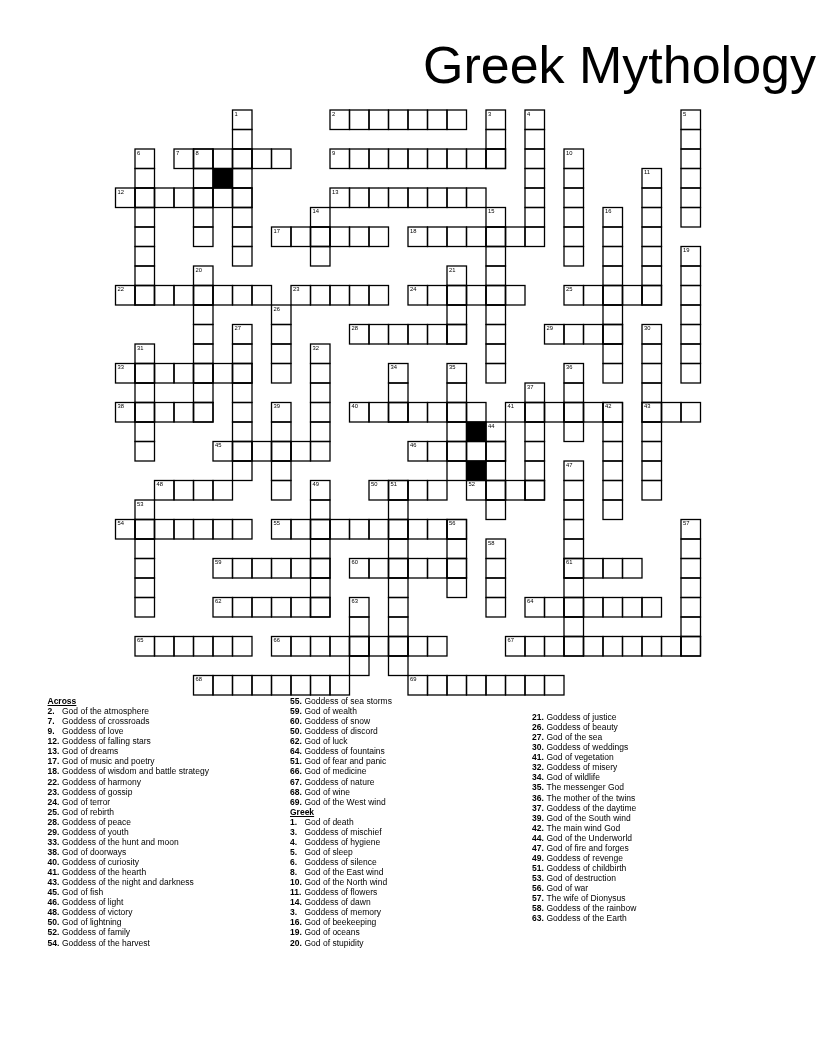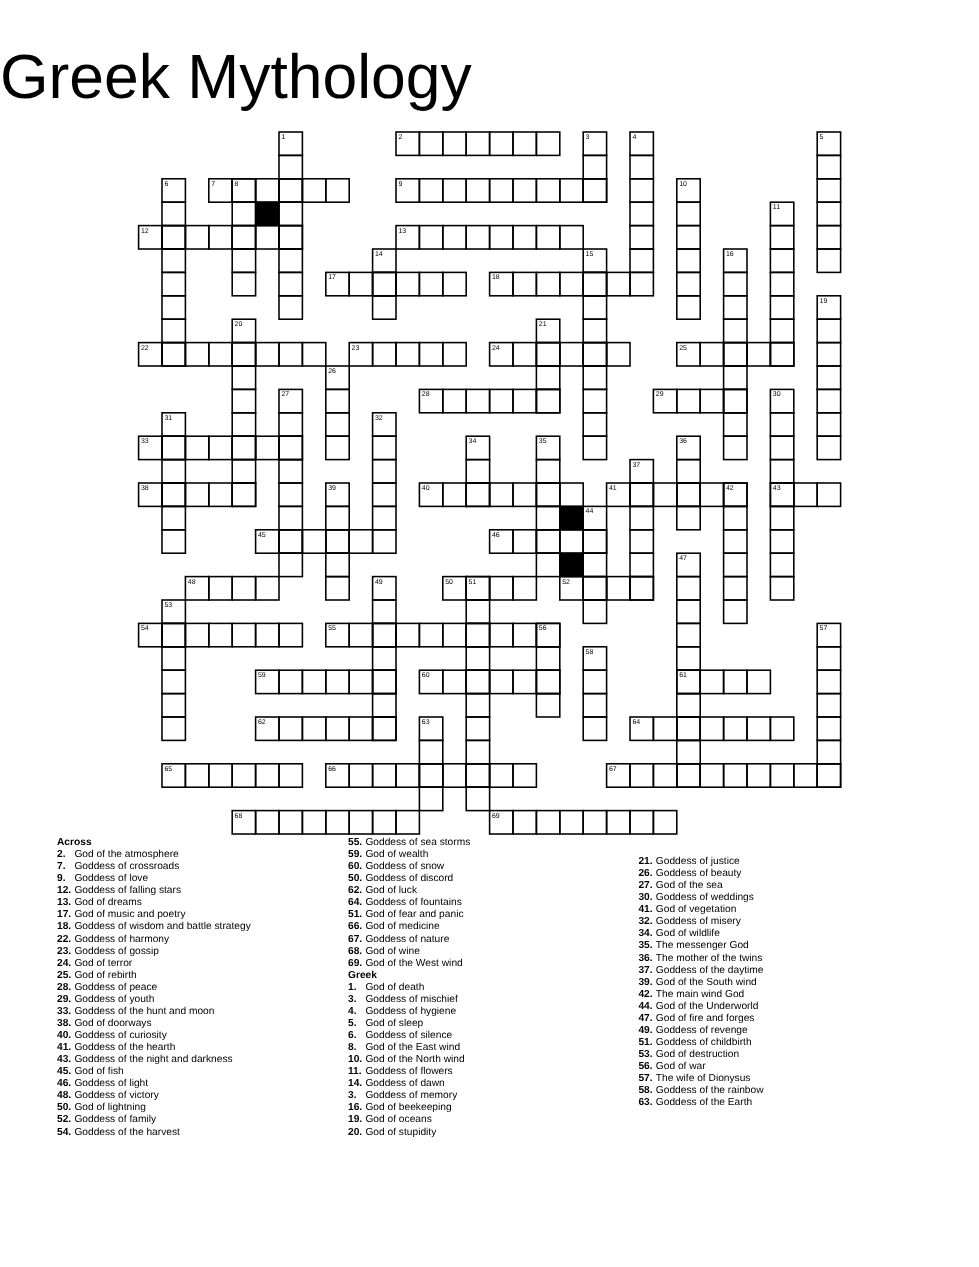--- a/index.html
+++ b/index.html
@@ -1,19 +1,19 @@
 <!DOCTYPE html>
 <html><head><meta charset="utf-8">
 <style>
 html,body{margin:0;padding:0;width:816px;height:1056px;background:#fff}
 body{position:relative;font-family:"Liberation Sans",sans-serif;color:#000}
-.title{position:absolute;left:0;top:38.5px;width:816px;text-align:left;font-size:52px;line-height:1;white-space:nowrap}
+.title{position:absolute;left:0;top:38.5px;width:816px;text-align:right;font-size:52px;line-height:1;white-space:nowrap}
 .clues{position:absolute;font-size:8.5px;line-height:10.07px;white-space:nowrap}
 .n{display:inline-block;width:14.5px}
-.hdr{font-weight:bold;}
+.hdr{font-weight:bold;text-decoration:underline}
 </style></head>
 <body>
 
 <div class="title">Greek Mythology</div>
 
 <svg width="816" height="702" viewBox="0 0 816 702" style="position:absolute;left:0;top:0">
 
 <g>
       <rect x="330" y="110" width="19.5" height="19.5" fill="none" stroke="#000" stroke-width="1.3"></rect>
       <rect x="349.5" y="110" width="19.5" height="19.5" fill="none" stroke="#000" stroke-width="1.3"></rect>

